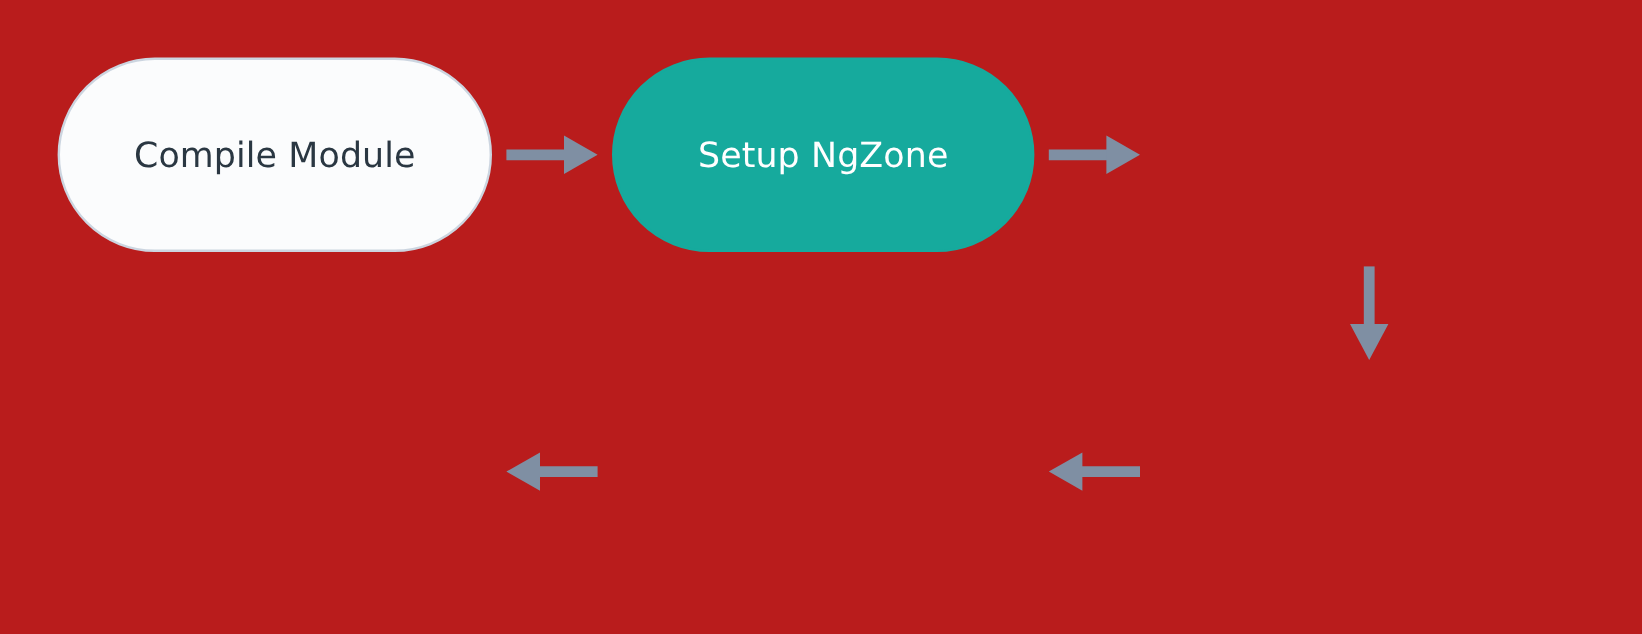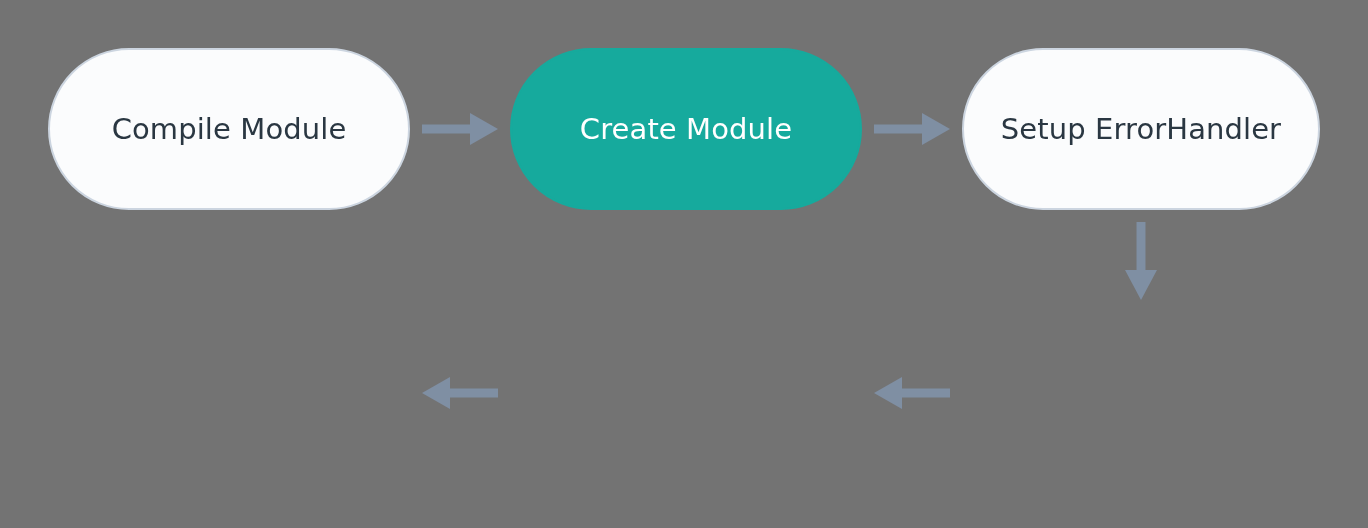--- a/index.html
+++ b/index.html
@@ -10,21 +10,21 @@
   body {
     width: 1368px;
     height: 528px;
     overflow: hidden;
     font-family: "DejaVu Sans", sans-serif;
   }
   #flowchart-canvas {
     position: relative;
     width: 1368px;
     height: 528px;
-    background: #737373;
+    background: #b91c1c;
   }
   .edge-layer {
     position: absolute;
     left: 0;
     top: 0;
     width: 1368px;
     height: 528px;
     pointer-events: none;
   }
   .node {
@@ -85,23 +85,20 @@
       <line x1="498" y1="393" x2="448" y2="393" stroke="#7f8fa3" stroke-width="9" stroke-linecap="butt"></line>
       <polygon points="450,377 422,393 450,409" fill="#7f8fa3"></polygon>
     </g>
   </svg>
 
   <div class="node" style="left:48px; top:48px; width:362px; height:162px;">
     <span class="node-label">Compile Module</span>
   </div>
 
   <div class="node highlight" style="left:510px; top:48px; width:352px; height:162px;">
-    <span class="node-label">Create Module</span>
+    <span class="node-label">Setup NgZone</span>
   </div>
 
-  <div class="node" style="left:962px; top:48px; width:358px; height:162px;">
-    <span class="node-label">Setup ErrorHandler</span>
-  </div>
 
 
 
 
 </div>
 
 </body></html>

